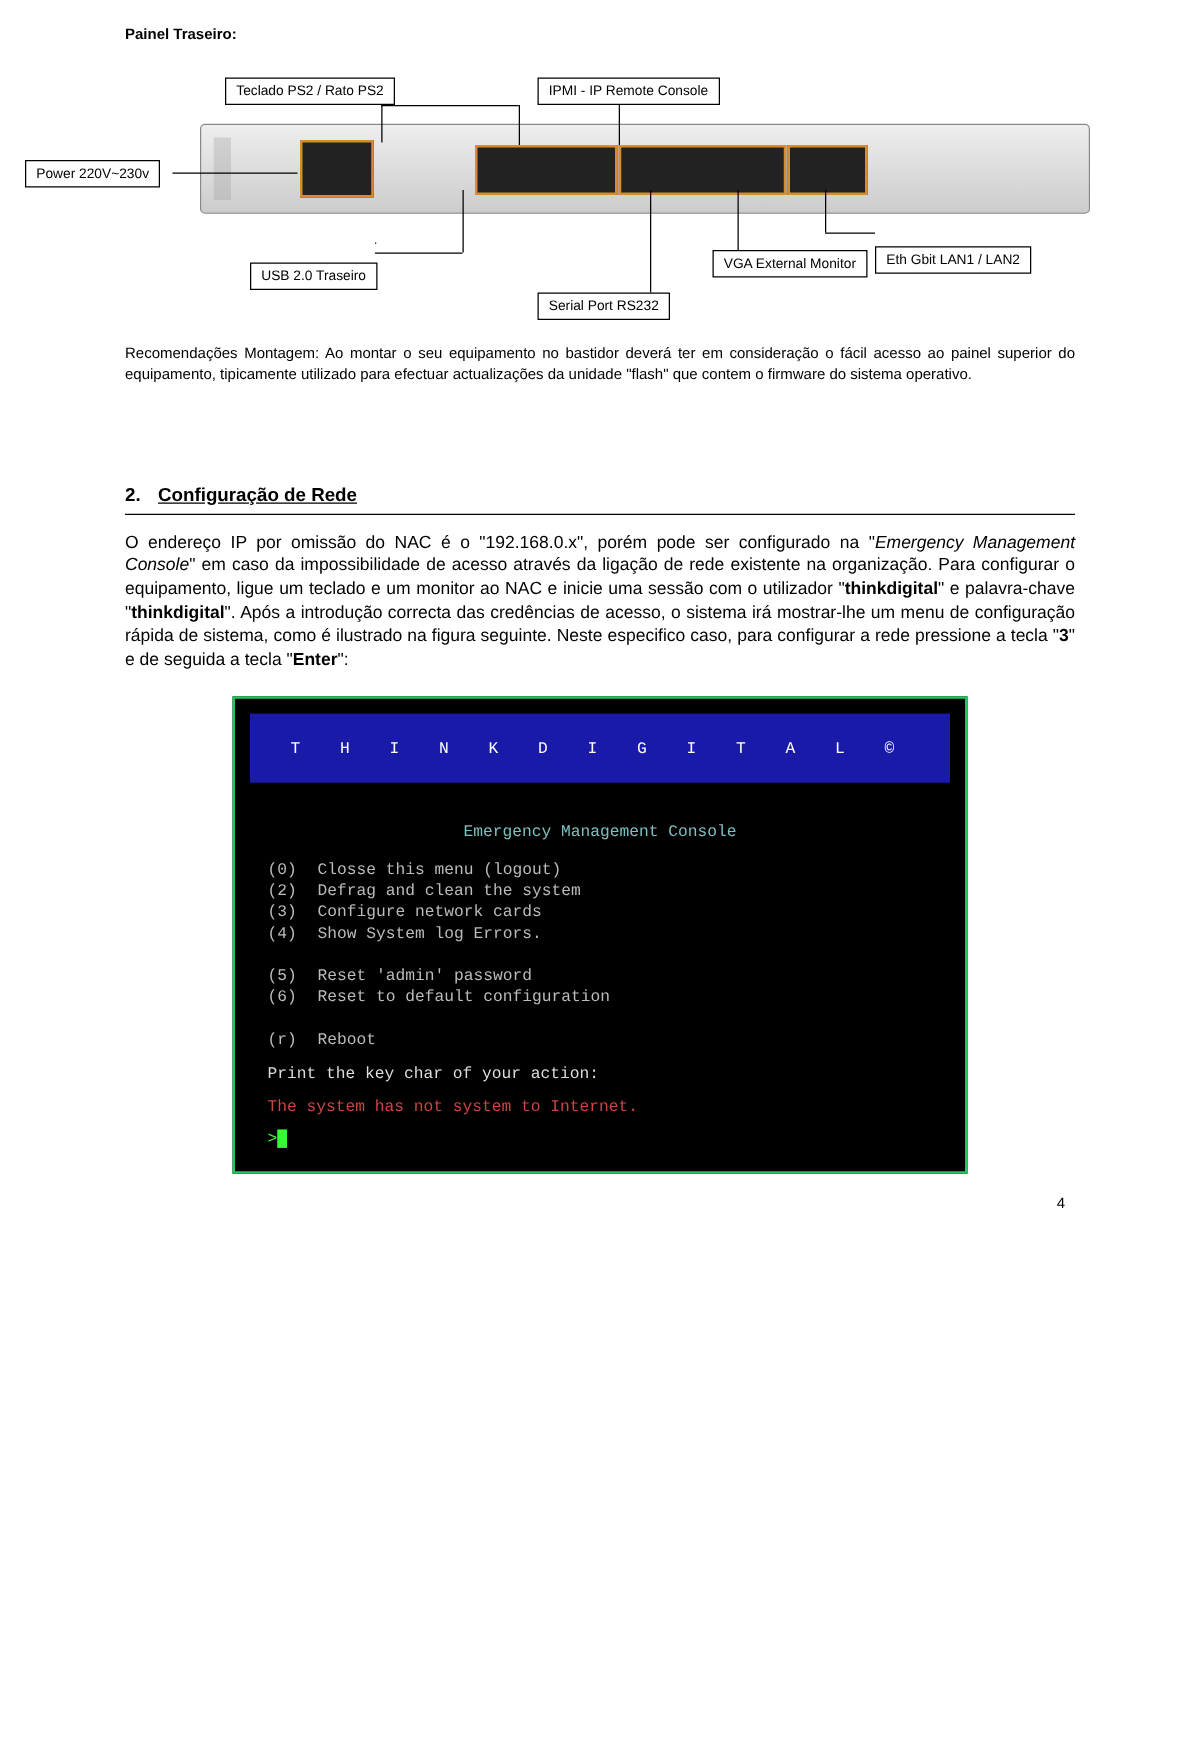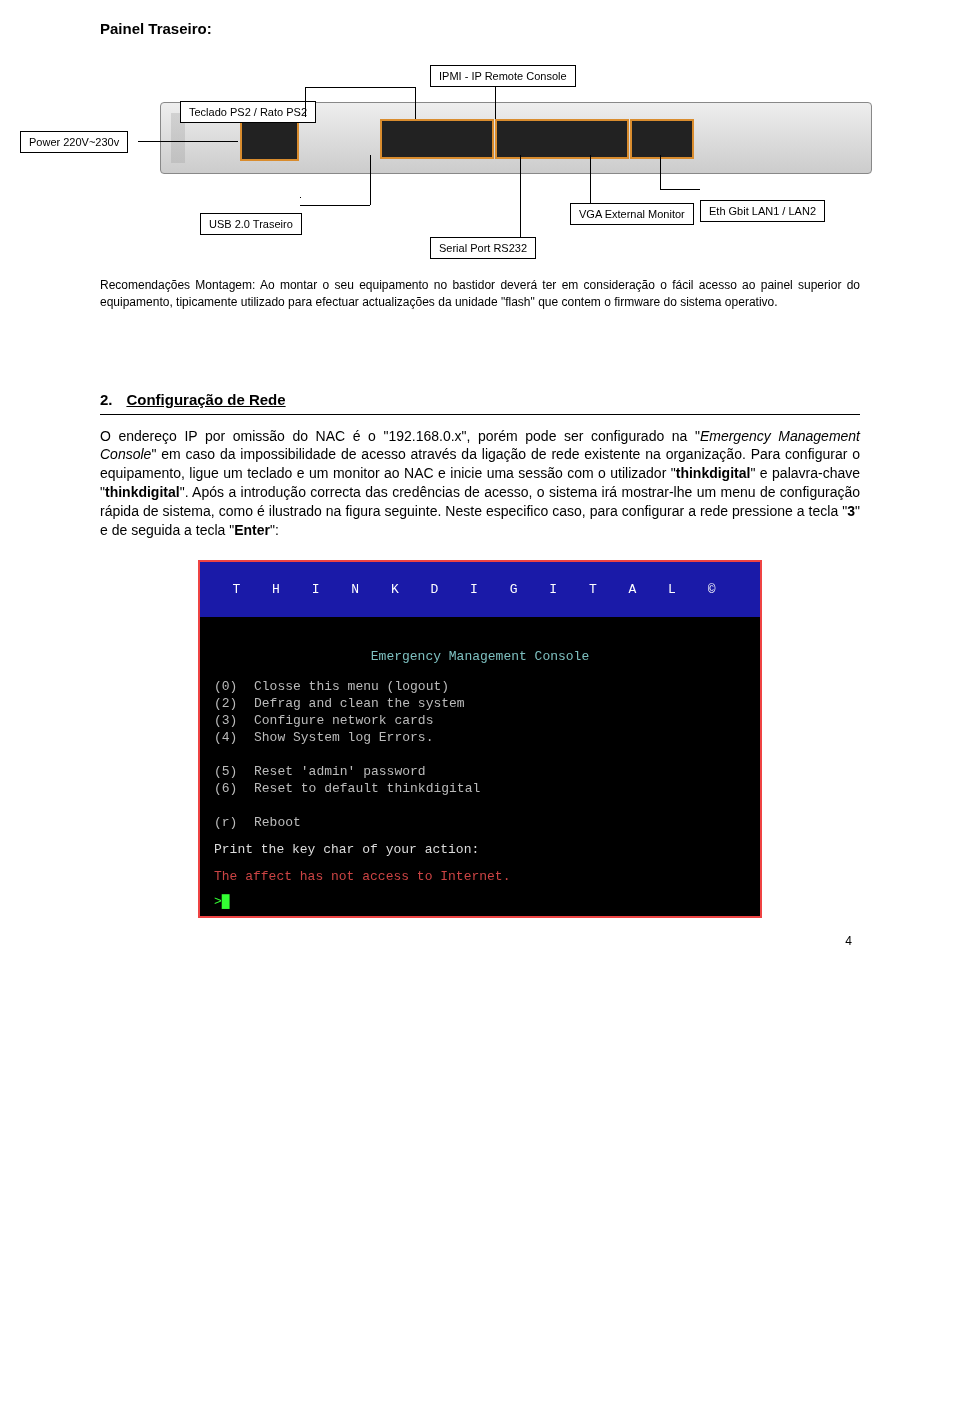--- a/index.html
+++ b/index.html
@@ -11,21 +11,21 @@
     background: #fff;
     width: 960px;
   }
   .page {
     padding: 20px 100px 20px 100px;
     box-sizing: border-box;
     width: 960px;
   }
   .title {
     font-weight: bold;
-    font-size: 15px;
+    font-size: 12px;
     margin-bottom: 10px;
   }
   .diagram-area {
     position: relative;
     height: 220px;
     width: 100%;
     margin-bottom: 10px;
   }
   .label-box {
     position: absolute;
@@ -95,26 +95,26 @@
     margin-bottom: 12px;
   }
   .body-text {
     font-size: 14px;
     text-align: justify;
     line-height: 1.35;
   }
   .console {
     width: 560px;
     margin: 20px auto 0 auto;
-    border: 2px solid #ef4444;
+    border: 2px solid #22c55e;
     background: #000;
     color: #bbb;
     font-family: "Courier New", monospace;
     font-size: 13px;
-    padding: 0;
+    padding: 12px;
   }
   .console-banner {
     background: #1a1aa8;
     color: #fff;
     letter-spacing: 12px;
     text-align: center;
     padding: 14px 0;
     border-top: 6px solid #1a1aa8;
     border-bottom: 6px solid #1a1aa8;
   }
@@ -153,21 +153,21 @@
 <div class="page">
   <div class="title">Painel Traseiro:</div>
 
   <div class="diagram-area">
     <div class="server-img"></div>
     <div class="port-group port1"></div>
     <div class="port-group port2"></div>
     <div class="port-group port3"></div>
     <div class="port-group port4"></div>
 
-    <div class="label-box" style="left:80px; top:18px;margin-top:36px;">Teclado PS2 / Rato PS2</div>
+    <div class="label-box" style="left:80px; top:18px;">Teclado PS2 / Rato PS2</div>
     <div class="connector" style="left:205px; top:40px; width:1px; height:30px;"></div>
     <div class="connector" style="left:205px; top:40px; width:110px; height:1px;"></div>
     <div class="connector" style="left:315px; top:40px; width:1px; height:32px;"></div>
 
     <div class="label-box" style="left:330px; top:18px;">IPMI - IP Remote Console</div>
     <div class="connector" style="left:395px; top:40px; width:1px; height:32px;"></div>
 
     <div class="label-box" style="left:-80px; top:84px;">Power 220V~230v</div>
     <div class="connector" style="left:38px; top:94px; width:100px; height:1px;"></div>
 
@@ -202,27 +202,27 @@
     <div class="console-banner">T H I N K D I G I T A L ©</div>
     <div class="console-body">
       <div class="console-emc">Emergency Management Console</div>
       <div id="menu-container">
           <div class="menu-line"><span class="menu-num">(0)</span><span>Closse this menu  (logout)</span></div>
           <div class="menu-line"><span class="menu-num">(2)</span><span>Defrag and clean the system</span></div>
           <div class="menu-line"><span class="menu-num">(3)</span><span>Configure network cards</span></div>
           <div class="menu-line"><span class="menu-num">(4)</span><span>Show System log Errors.</span></div>
           <div class="menu-line">&nbsp;</div>
           <div class="menu-line"><span class="menu-num">(5)</span><span>Reset 'admin' password</span></div>
-          <div class="menu-line"><span class="menu-num">(6)</span><span>Reset to default thinkdigital</span></div>
+          <div class="menu-line"><span class="menu-num">(6)</span><span>Reset to default configuration</span></div>
           <div class="menu-line">&nbsp;</div>
           <div class="menu-line"><span class="menu-num">(r)</span><span>Reboot</span></div>
         </div>
       <div style="height:10px"></div>
       <div class="menu-line" style="color:#ddd;">Print the key char of your action:</div>
       <div style="height:10px"></div>
-      <div class="menu-line warn">The affect has not access to Internet.</div>
+      <div class="menu-line warn">The system has not system to Internet.</div>
       <div style="height:8px"></div>
       <div class="menu-line"><span class="prompt">&gt;</span><span class="prompt">█</span></div>
     </div>
   </div>
 
   <div class="pagenum">4</div>
 </div>
 
 </body></html>

